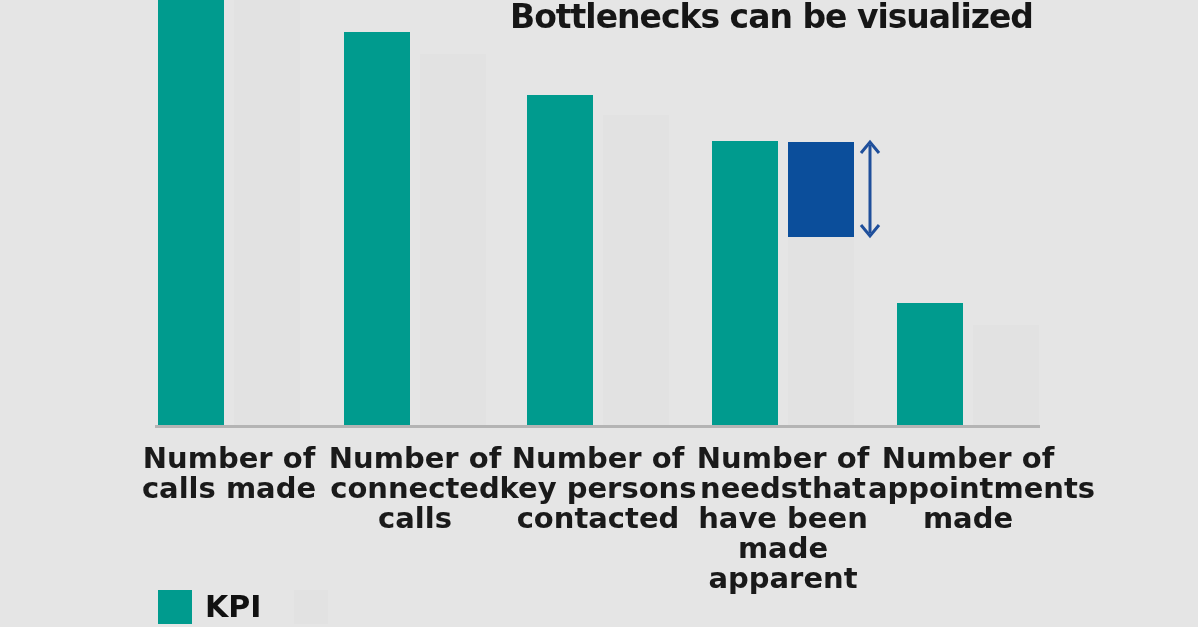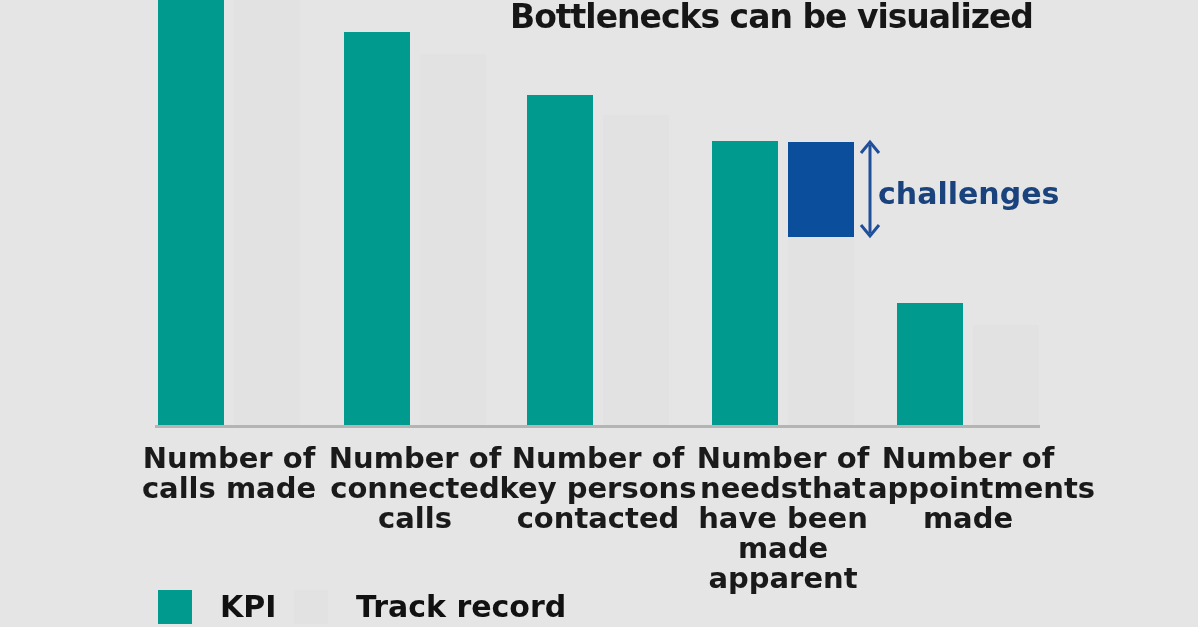--- a/index.html
+++ b/index.html
@@ -22,21 +22,21 @@
     font-size:29px;font-weight:700;color:#1a1a1a;text-align:center;
     line-height:30px;white-space:pre-line;
   }
   .challenges-text{
     position:absolute;left:878px;top:175px;
     font-size:30px;font-weight:700;color:#1a437e;line-height:37px;
     white-space:nowrap;
   }
   .arrow-svg{position:absolute;left:856px;top:139px;}
   .legend-item{
-    position:absolute;top:590px;display:flex;align-items:center;gap:28px;
+    position:absolute;top:590px;display:flex;align-items:center;gap:13px;
     height:34px;
   }
   .legend-item .swatch{width:34px;height:34px;display:inline-block;flex:0 0 auto;}
   .legend-item .lbl{
     font-size:30px;font-weight:700;color:#111;line-height:34px;white-space:nowrap;
   }
 </style>
 </head>
 <body>
 
@@ -77,24 +77,22 @@
 appointments
 made</div>
     </div>
 
   <svg class="arrow-svg" width="28" height="100" viewBox="0 0 28 100">
     <line x1="14" y1="6" x2="14" y2="94" stroke="#1f4f9b" stroke-width="3"></line>
     <polyline points="5,14 14,3 23,14" fill="none" stroke="#1f4f9b" stroke-width="3"></polyline>
     <polyline points="5,86 14,97 23,86" fill="none" stroke="#1f4f9b" stroke-width="3"></polyline>
   </svg>
 
-  <div class="challenges-text">challenges</div>
 
   <div class="legend-item" style="left:158px;">
     <span class="swatch" style="background: rgb(0, 155, 142);"></span>
     <span class="lbl">KPI</span>
   </div>
   <div class="legend-item" style="left:294px;">
     <span class="swatch" style="background: rgb(226, 226, 226);"></span>
-    <span class="lbl">Track record</span>
   </div>
 
 </div>
 
 </body></html>

